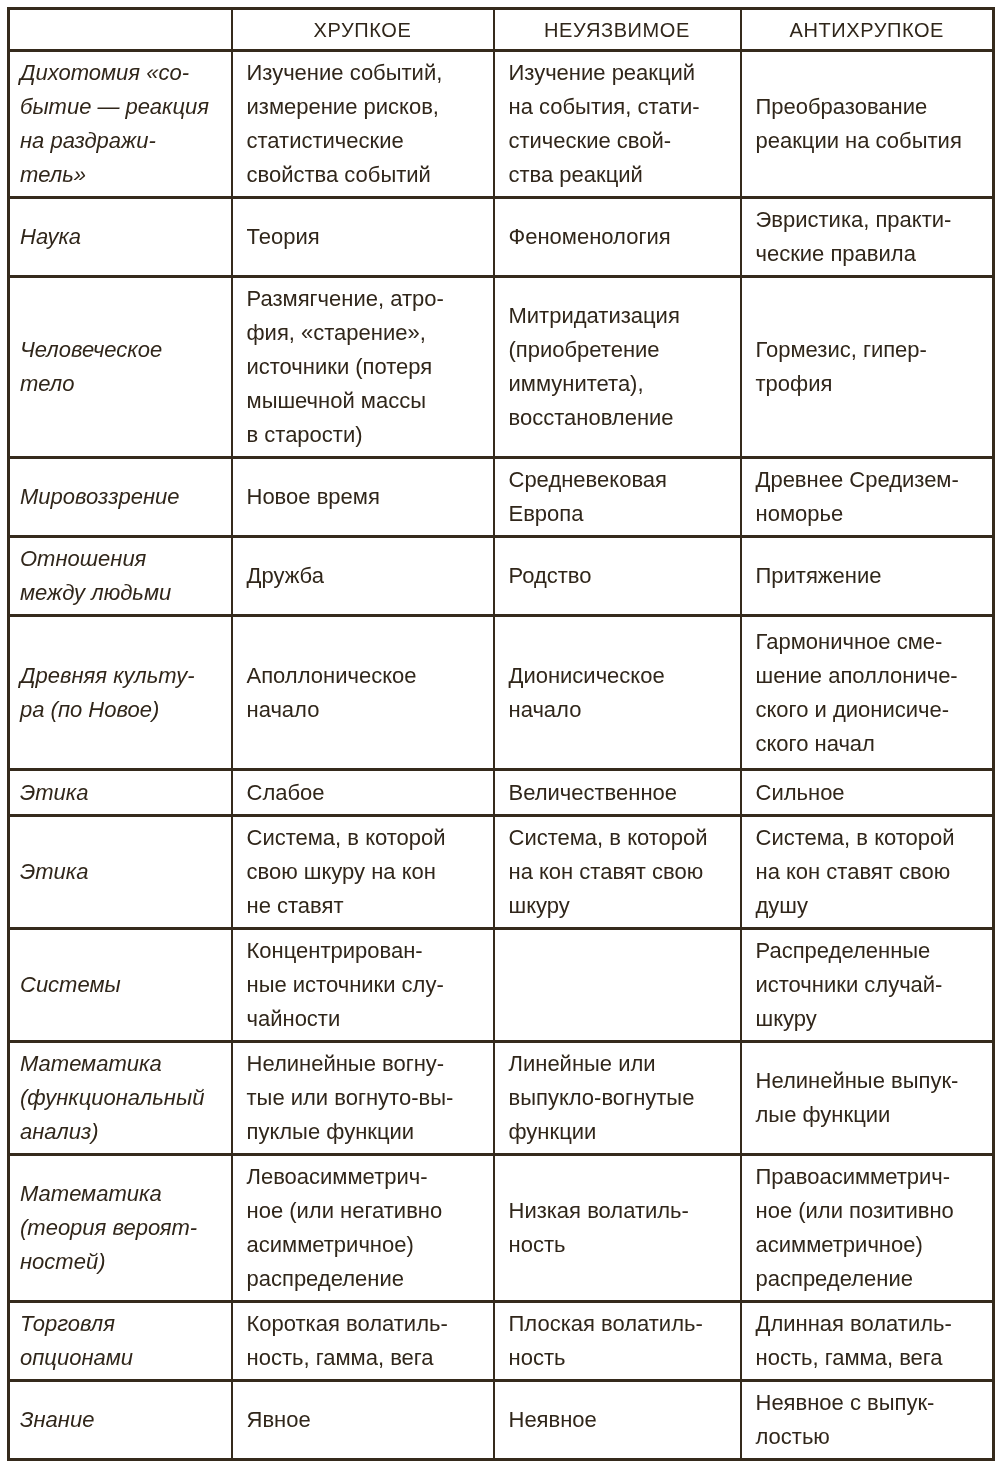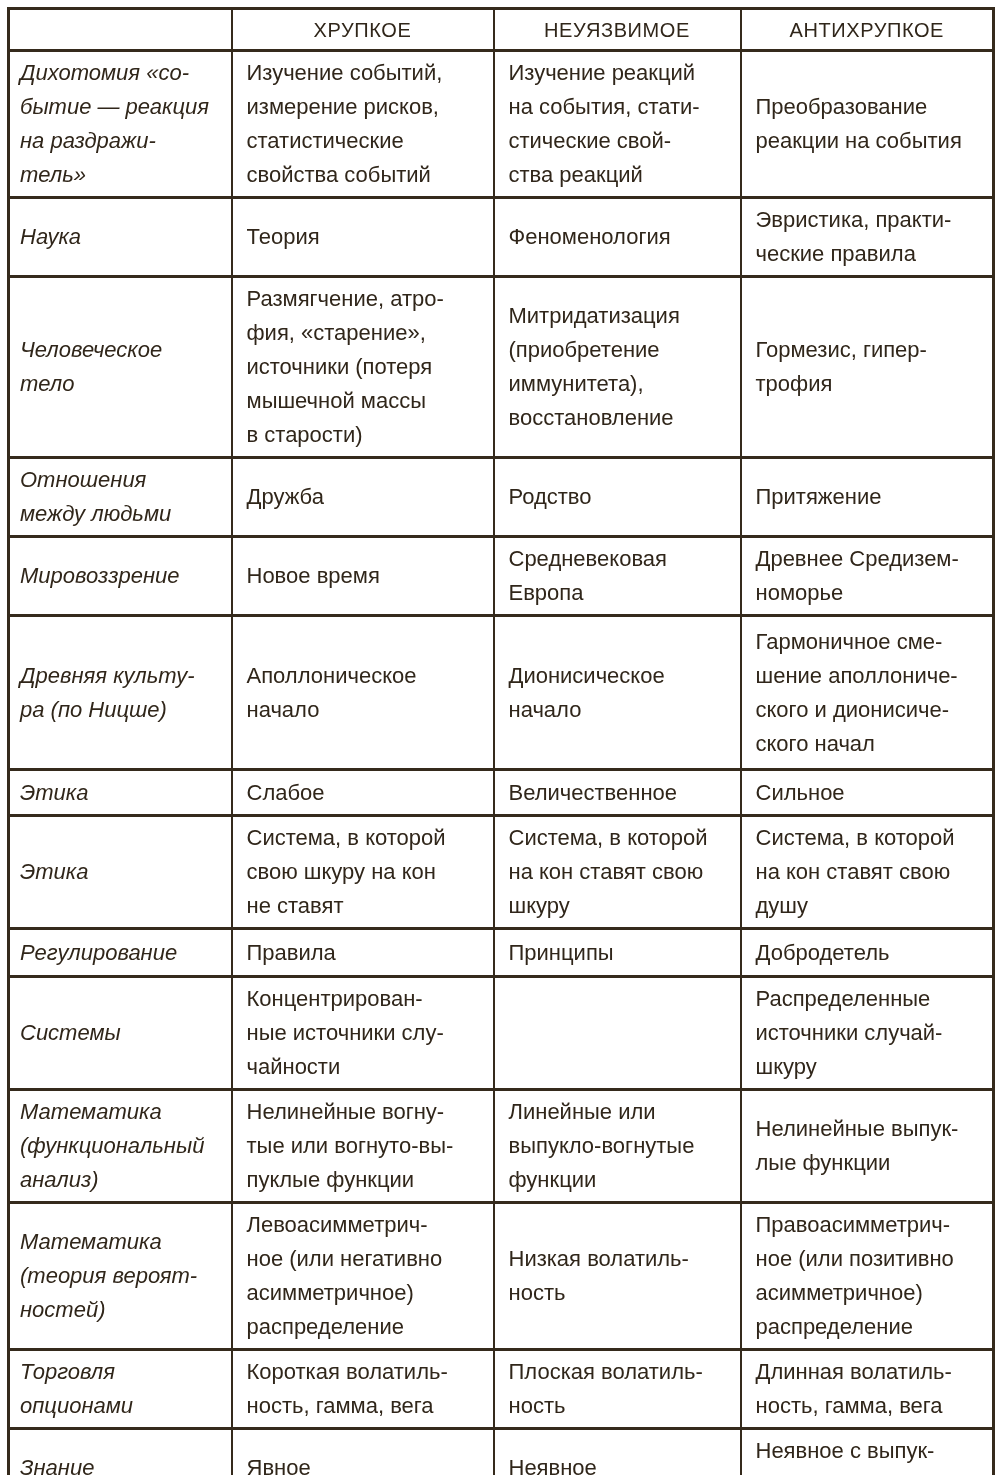--- a/index.html
+++ b/index.html
@@ -115,39 +115,39 @@
 в старости)</td>
       <td class="cell">Митридатизация
 (приобретение
 иммунитета),
 восстановление</td>
       <td class="cell">Гормезис, гипер-
 трофия</td>
     </tr>
 
     <tr style="height:71px">
-      <td class="rowlabel">Отношения
-между людьми</td>
-      <td class="cell">Дружба</td>
-      <td class="cell">Родство</td>
-      <td class="cell">Притяжение</td>
-    </tr>
-
-    <tr style="height:71px">
       <td class="rowlabel">Мировоззрение</td>
       <td class="cell">Новое время</td>
       <td class="cell">Средневековая
 Европа</td>
       <td class="cell">Древнее Средизем-
 номорье</td>
     </tr>
 
+    <tr style="height:71px">
+      <td class="rowlabel">Отношения
+между людьми</td>
+      <td class="cell">Дружба</td>
+      <td class="cell">Родство</td>
+      <td class="cell">Притяжение</td>
+    </tr>
+
     <tr style="height:154px">
       <td class="rowlabel">Древняя культу-
-ра (по Ницше)</td>
+ра (по Новое)</td>
       <td class="cell">Аполлоническое
 начало</td>
       <td class="cell">Дионисическое
 начало</td>
       <td class="cell">Гармоничное сме-
 шение аполлониче-
 ского и дионисиче-
 ского начал</td>
     </tr>
 
@@ -164,26 +164,20 @@
 свою шкуру на кон
 не ставят</td>
       <td class="cell">Система, в которой
 на кон ставят свою
 шкуру</td>
       <td class="cell">Система, в которой
 на кон ставят свою
 душу</td>
     </tr>
 
-    <tr style="height:48px">
-      <td class="rowlabel">Регулирование</td>
-      <td class="cell">Правила</td>
-      <td class="cell">Принципы</td>
-      <td class="cell">Добродетель</td>
-    </tr>
 
     <tr style="height:111px">
       <td class="rowlabel">Системы</td>
       <td class="cell">Концентрирован-
 ные источники слу-
 чайности</td>
       <td class="cell"></td>
       <td class="cell">Распределенные
 источники случай-
 шкуру</td>

